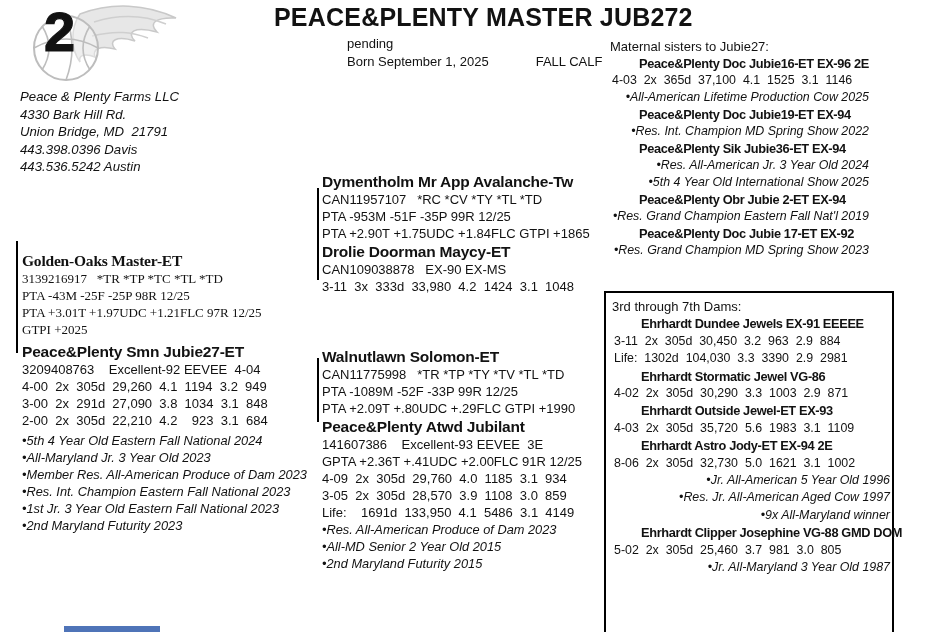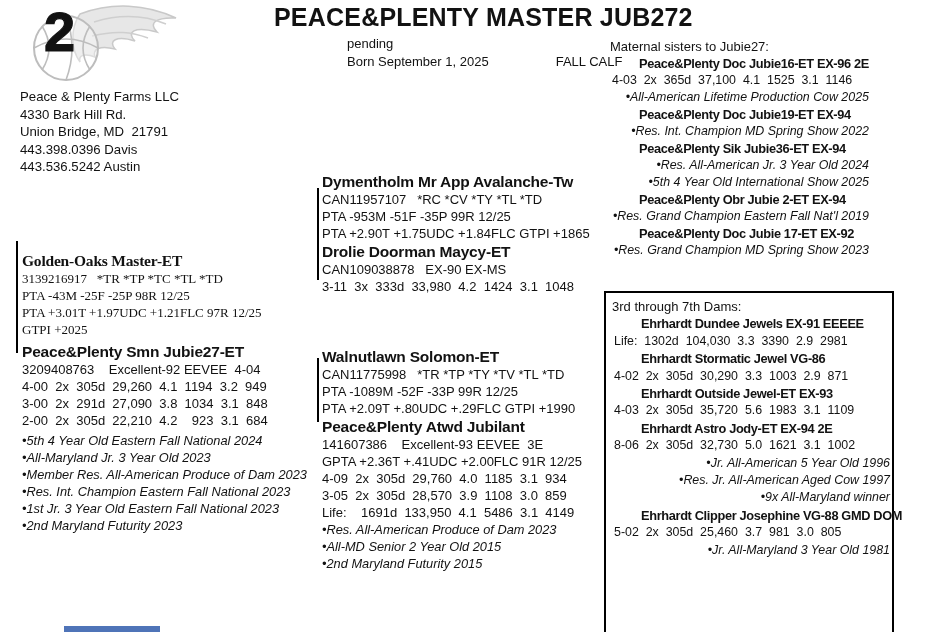--- a/index.html
+++ b/index.html
@@ -6,21 +6,21 @@
   .page{position:relative;width:926px;height:632px;background:#ffffff;overflow:hidden;
         font-family:"Liberation Sans","DejaVu Sans",sans-serif;color:#121212;}
   .abs{position:absolute;}
 
   
   .title{font-weight:bold;font-size:25px;letter-spacing:0.2px;white-space:nowrap;}
   .sub{font-size:13px;line-height:16px;white-space:pre;padding-left:31px;}
   .lot{font-weight:bold;font-size:56px;line-height:1;-webkit-text-stroke:1.2px #141414;}
 
   
-  .breeder-line{font-size:13.2px;line-height:17.6px;white-space:pre;}
+  .breeder-line{font-size:13.2px;font-style:italic;line-height:17.6px;white-space:pre;}
 
   
   .animal-name{font-weight:bold;font-size:15.5px;line-height:19px;letter-spacing:-0.2px;white-space:pre;}
   .ln{font-size:13px;line-height:17px;white-space:pre;}
   .award{font-size:12.8px;font-style:italic;line-height:17px;white-space:pre;}
   .bracket{position:absolute;width:2px;background:#000;}
 
   
   .sect-head{font-size:13px;line-height:17px;white-space:pre;}
   .sname{font-weight:bold;font-size:12.8px;line-height:17px;letter-spacing:-0.35px;white-space:pre;margin-left:29px;}
@@ -48,21 +48,21 @@
       <path d="M38 14 Q50 46 38 78" fill="none" stroke="#bdbdbd" stroke-width="1.6"></path>
       <path d="M14 24 Q28 46 14 68" fill="none" stroke="#bdbdbd" stroke-width="1.6"></path>
       <path d="M62 24 Q48 46 62 68" fill="none" stroke="#bdbdbd" stroke-width="1.6"></path>
     </svg>
   </div>
   <div class="abs lot" style="left:44px;top:4px;">2</div>
 
   <div class="abs title" style="left:274px;top:3px;">PEACE&amp;PLENTY MASTER JUB272</div>
   <div class="abs sub" style="left:316px;top:36px;">pending</div>
   <div class="abs" style="left:316px;top:52px;">
-    <span class="sub">Born September 1, 2025</span><span class="sub" style="margin-left:36px;text-align:center;">FALL CALF</span>
+    <span class="sub">Born September 1, 2025</span><span class="sub" style="margin-left:16px;text-align:center;">FALL CALF</span>
   </div>
 
   <div class="abs" style="left:20px;top:88px;">
     <div class="breeder-line">Peace &amp; Plenty Farms LLC</div>
     <div class="breeder-line">4330 Bark Hill Rd.</div>
     <div class="breeder-line">Union Bridge, MD  21791</div>
     <div class="breeder-line">443.398.0396 Davis</div>
     <div class="breeder-line">443.536.5242 Austin</div>
   </div>
 
@@ -131,30 +131,31 @@
     <div class="saward">•5th 4 Year Old International Show 2025</div>
     <div class="sname">Peace&amp;Plenty Obr Jubie 2-ET EX-94</div>
     <div class="saward">•Res. Grand Champion Eastern Fall Nat'l 2019</div>
     <div class="sname">Peace&amp;Plenty Doc Jubie 17-ET EX-92</div>
     <div class="saward">•Res. Grand Champion MD Spring Show 2023</div>
   </div>
 
   <div class="dams-box">
     <div class="sect-head">3rd through 7th Dams:</div>
     <div class="sname">Ehrhardt Dundee Jewels EX-91 EEEEE</div>
+    <div class="srec">3-11  2x  305d  30,450  3.2  963  2.9  884</div>
     <div class="srec">Life:  1302d  104,030  3.3  3390  2.9  2981</div>
     <div class="sname">Ehrhardt Stormatic Jewel VG-86</div>
     <div class="srec">4-02  2x  305d  30,290  3.3  1003  2.9  871</div>
     <div class="sname">Ehrhardt Outside Jewel-ET EX-93</div>
     <div class="srec">4-03  2x  305d  35,720  5.6  1983  3.1  1109</div>
     <div class="sname">Ehrhardt Astro Jody-ET EX-94 2E</div>
     <div class="srec">8-06  2x  305d  32,730  5.0  1621  3.1  1002</div>
     <div class="saward">•Jr. All-American 5 Year Old 1996</div>
     <div class="saward">•Res. Jr. All-American Aged Cow 1997</div>
     <div class="saward">•9x All-Maryland winner</div>
     <div class="sname">Ehrhardt Clipper Josephine VG-88 GMD DOM</div>
     <div class="srec">5-02  2x  305d  25,460  3.7  981  3.0  805</div>
-    <div class="saward">•Jr. All-Maryland 3 Year Old 1981</div>
+    <div class="saward">•Jr. All-Maryland 3 Year Old 1987</div>
   </div>
 
   <div class="accent-bar"></div>
 
 </div>
 
 </body></html>

